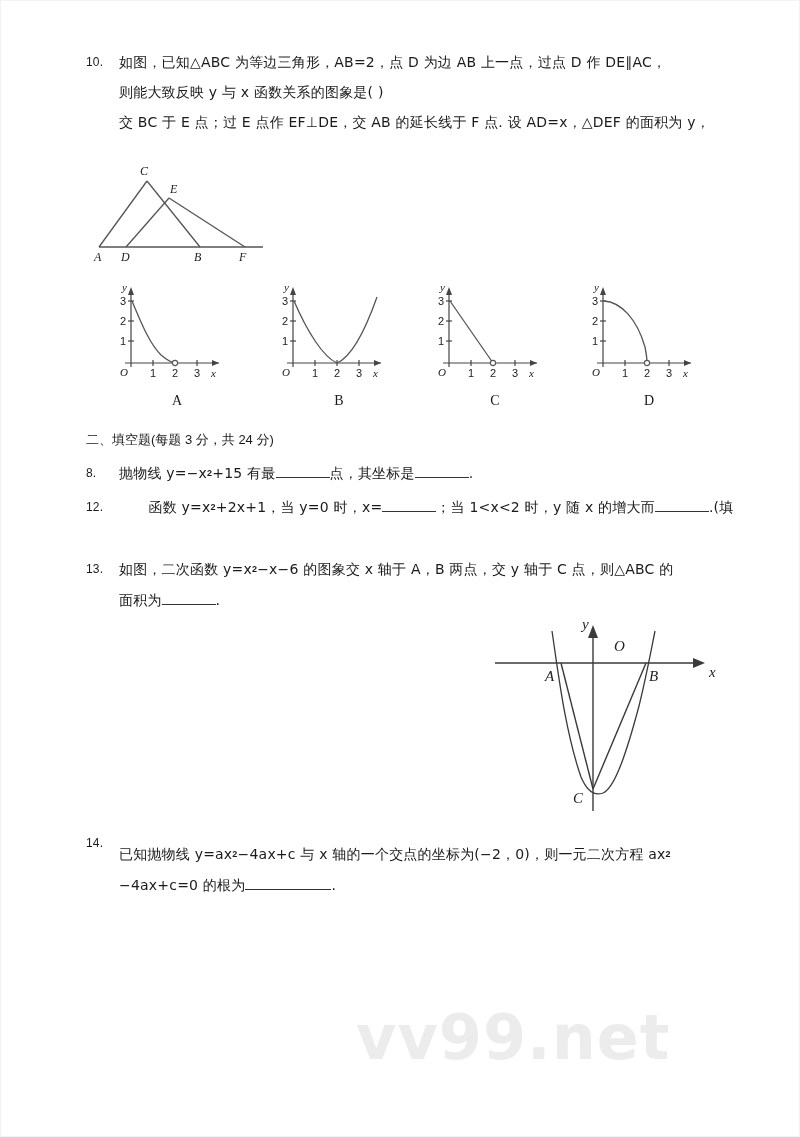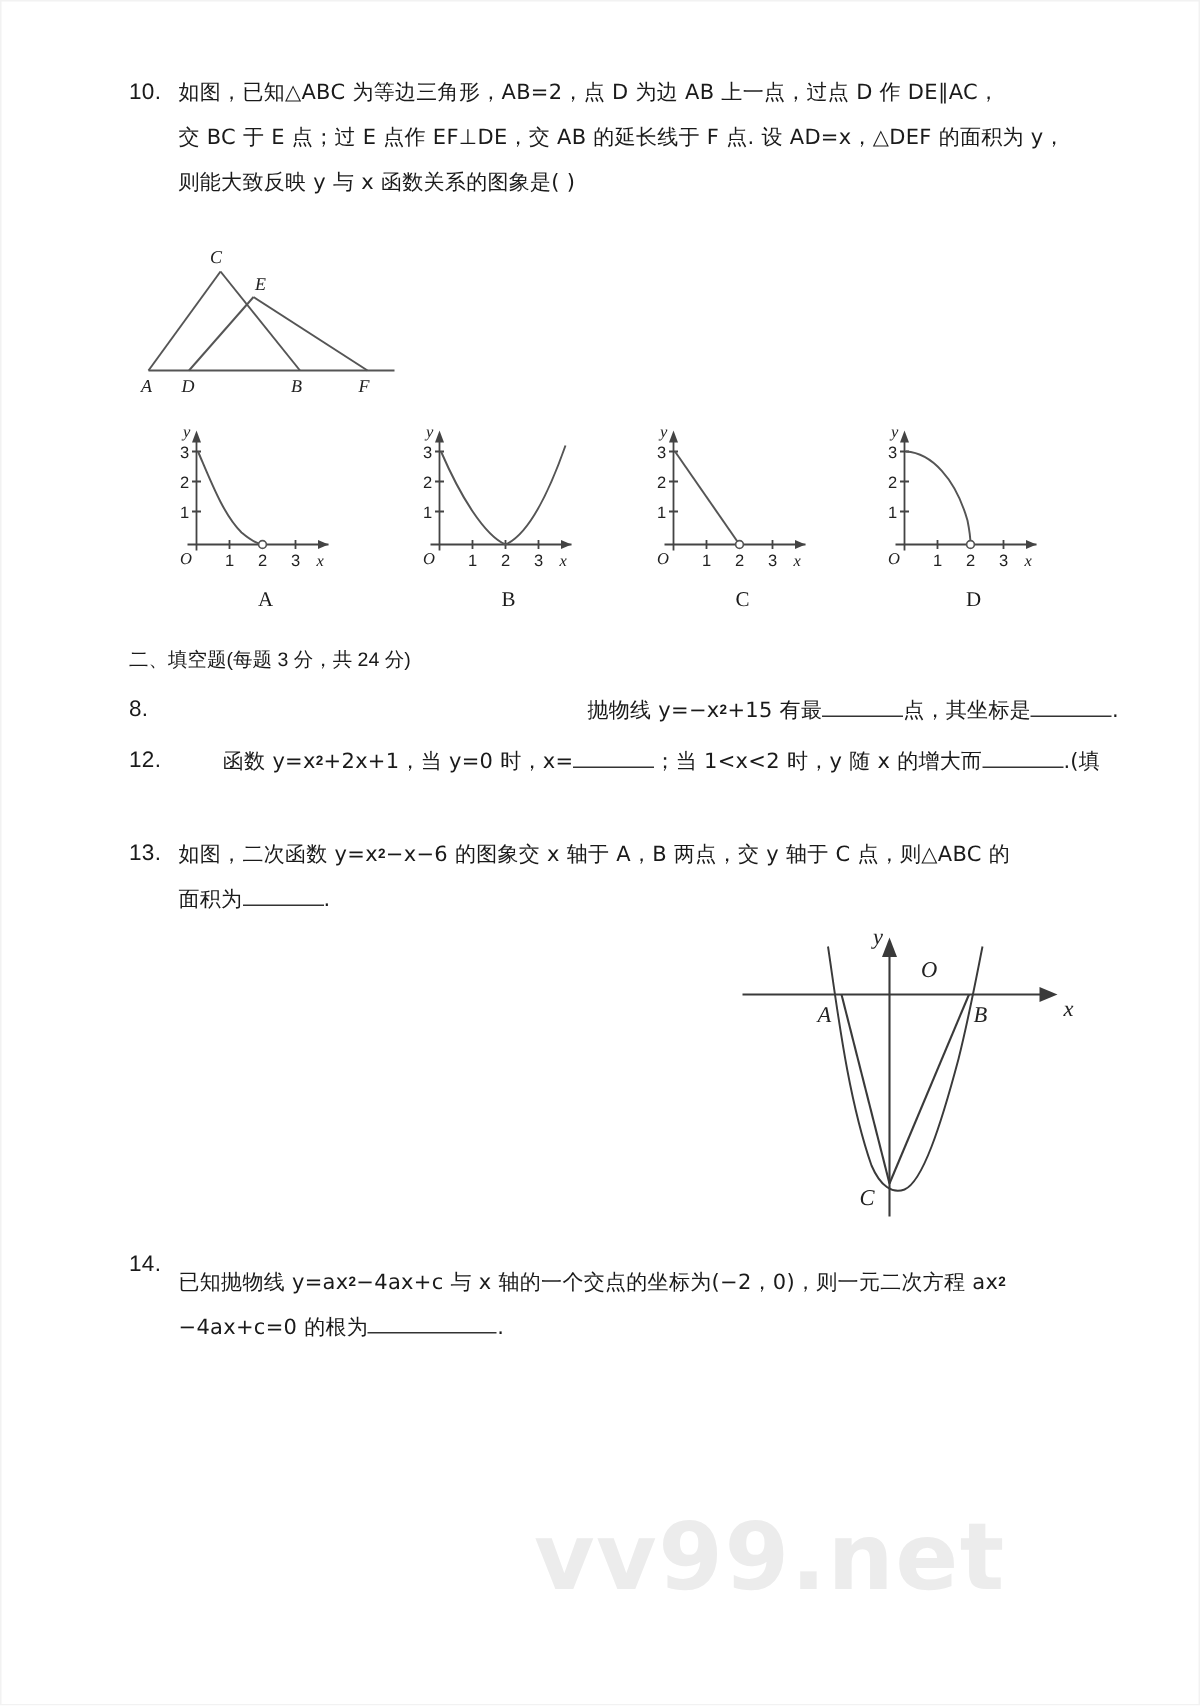--- a/index.html
+++ b/index.html
@@ -37,21 +37,21 @@
     position: absolute;
     font-size: 13.2px;
     line-height: 30px;
     letter-spacing: 0.2px;
   }
   .qnum {
     position: absolute;
     left: 0;
     top: 0;
     font-family: "Liberation Sans", sans-serif;
-    font-size: 15px;
+    font-size: 12px;
   }
   .qbody {
     display: block;
   }
   .line { display: block; white-space: nowrap; }
   .cn { font-family: "DejaVu Sans", "Liberation Sans", sans-serif; font-size: 14px; }
   .sup { font-size: 9px; vertical-align: 2px; font-family:"Liberation Sans",sans-serif; font-weight:600;}
   .blank-s { display:inline-block; width:54px; border-bottom:1px solid #333; }
   .blank-l { display:inline-block; width:86px; border-bottom:1px solid #333; }
   .sec-head {
@@ -73,22 +73,22 @@
 </style>
 </head>
 <body>
 
 <div id="page">
 
   <div class="qblock" style="left:85px; top:46px; width:660px;">
     <span class="qnum">10.</span>
     <span class="qbody" style="margin-left:33px;">
       <span class="line cn">如图，已知△ABC 为等边三角形，AB=2，点 D 为边 AB 上一点，过点 D 作 DE∥AC，</span>
+      <span class="line cn">则能大致反映 y 与 x 函数关系的图象是(     )</span>
       <span class="line cn">交 BC 于 E 点；过 E 点作 EF⊥DE，交 AB 的延长线于 F 点. 设 AD=x，△DEF 的面积为 y，</span>
-      <span class="line cn">则能大致反映 y 与 x 函数关系的图象是(     )</span>
     </span>
   </div>
 
   <div class="fig" style="left:86px; top:158px;">
     <svg width="190" height="105" viewBox="0 0 190 105">
       <g stroke="#555" stroke-width="1.3" fill="none">
 
         <line x1="12" y1="88" x2="176" y2="88"></line>
 
         <line x1="12" y1="88" x2="60" y2="22"></line>
@@ -230,21 +230,21 @@
         <text x="11" y="14" font-style="italic">y</text>
       </g>
     </svg>
   </div>
   <div class="optlabel" style="left:633px; top:392px;">D</div>
 
   <div class="sec-head" style="left:85px; top:430px;">二、填空题(每题 3 分，共 24 分)</div>
 
   <div class="qblock" style="left:85px; top:457px; width:660px;">
     <span class="qnum">8.</span>
-    <span class="qbody" style="margin-left:33px;text-align:right;">
+    <span class="qbody" style="margin-left:33px;">
       <span class="line"><span class="cn">抛物线 y=−x</span><span class="sup">2</span><span class="cn">+15 有最</span><span class="blank-s"></span><span class="cn">点，其坐标是</span><span class="blank-s"></span><span class="cn">.</span></span>
     </span>
   </div>
 
   <div class="qblock" style="left:85px; top:491px; width:680px;text-align:center;">
     <span class="qnum">12.</span>
     <span class="qbody" style="margin-left:30px;">
       <span class="line"><span class="cn">函数 y=x</span><span class="sup">2</span><span class="cn">+2x+1，当 y=0 时，x=</span><span class="blank-s"></span><span class="cn">；当 1&lt;x&lt;2 时，y 随 x 的增大而</span><span class="blank-s"></span><span class="cn">.(填</span></span>
     </span>
   </div>

